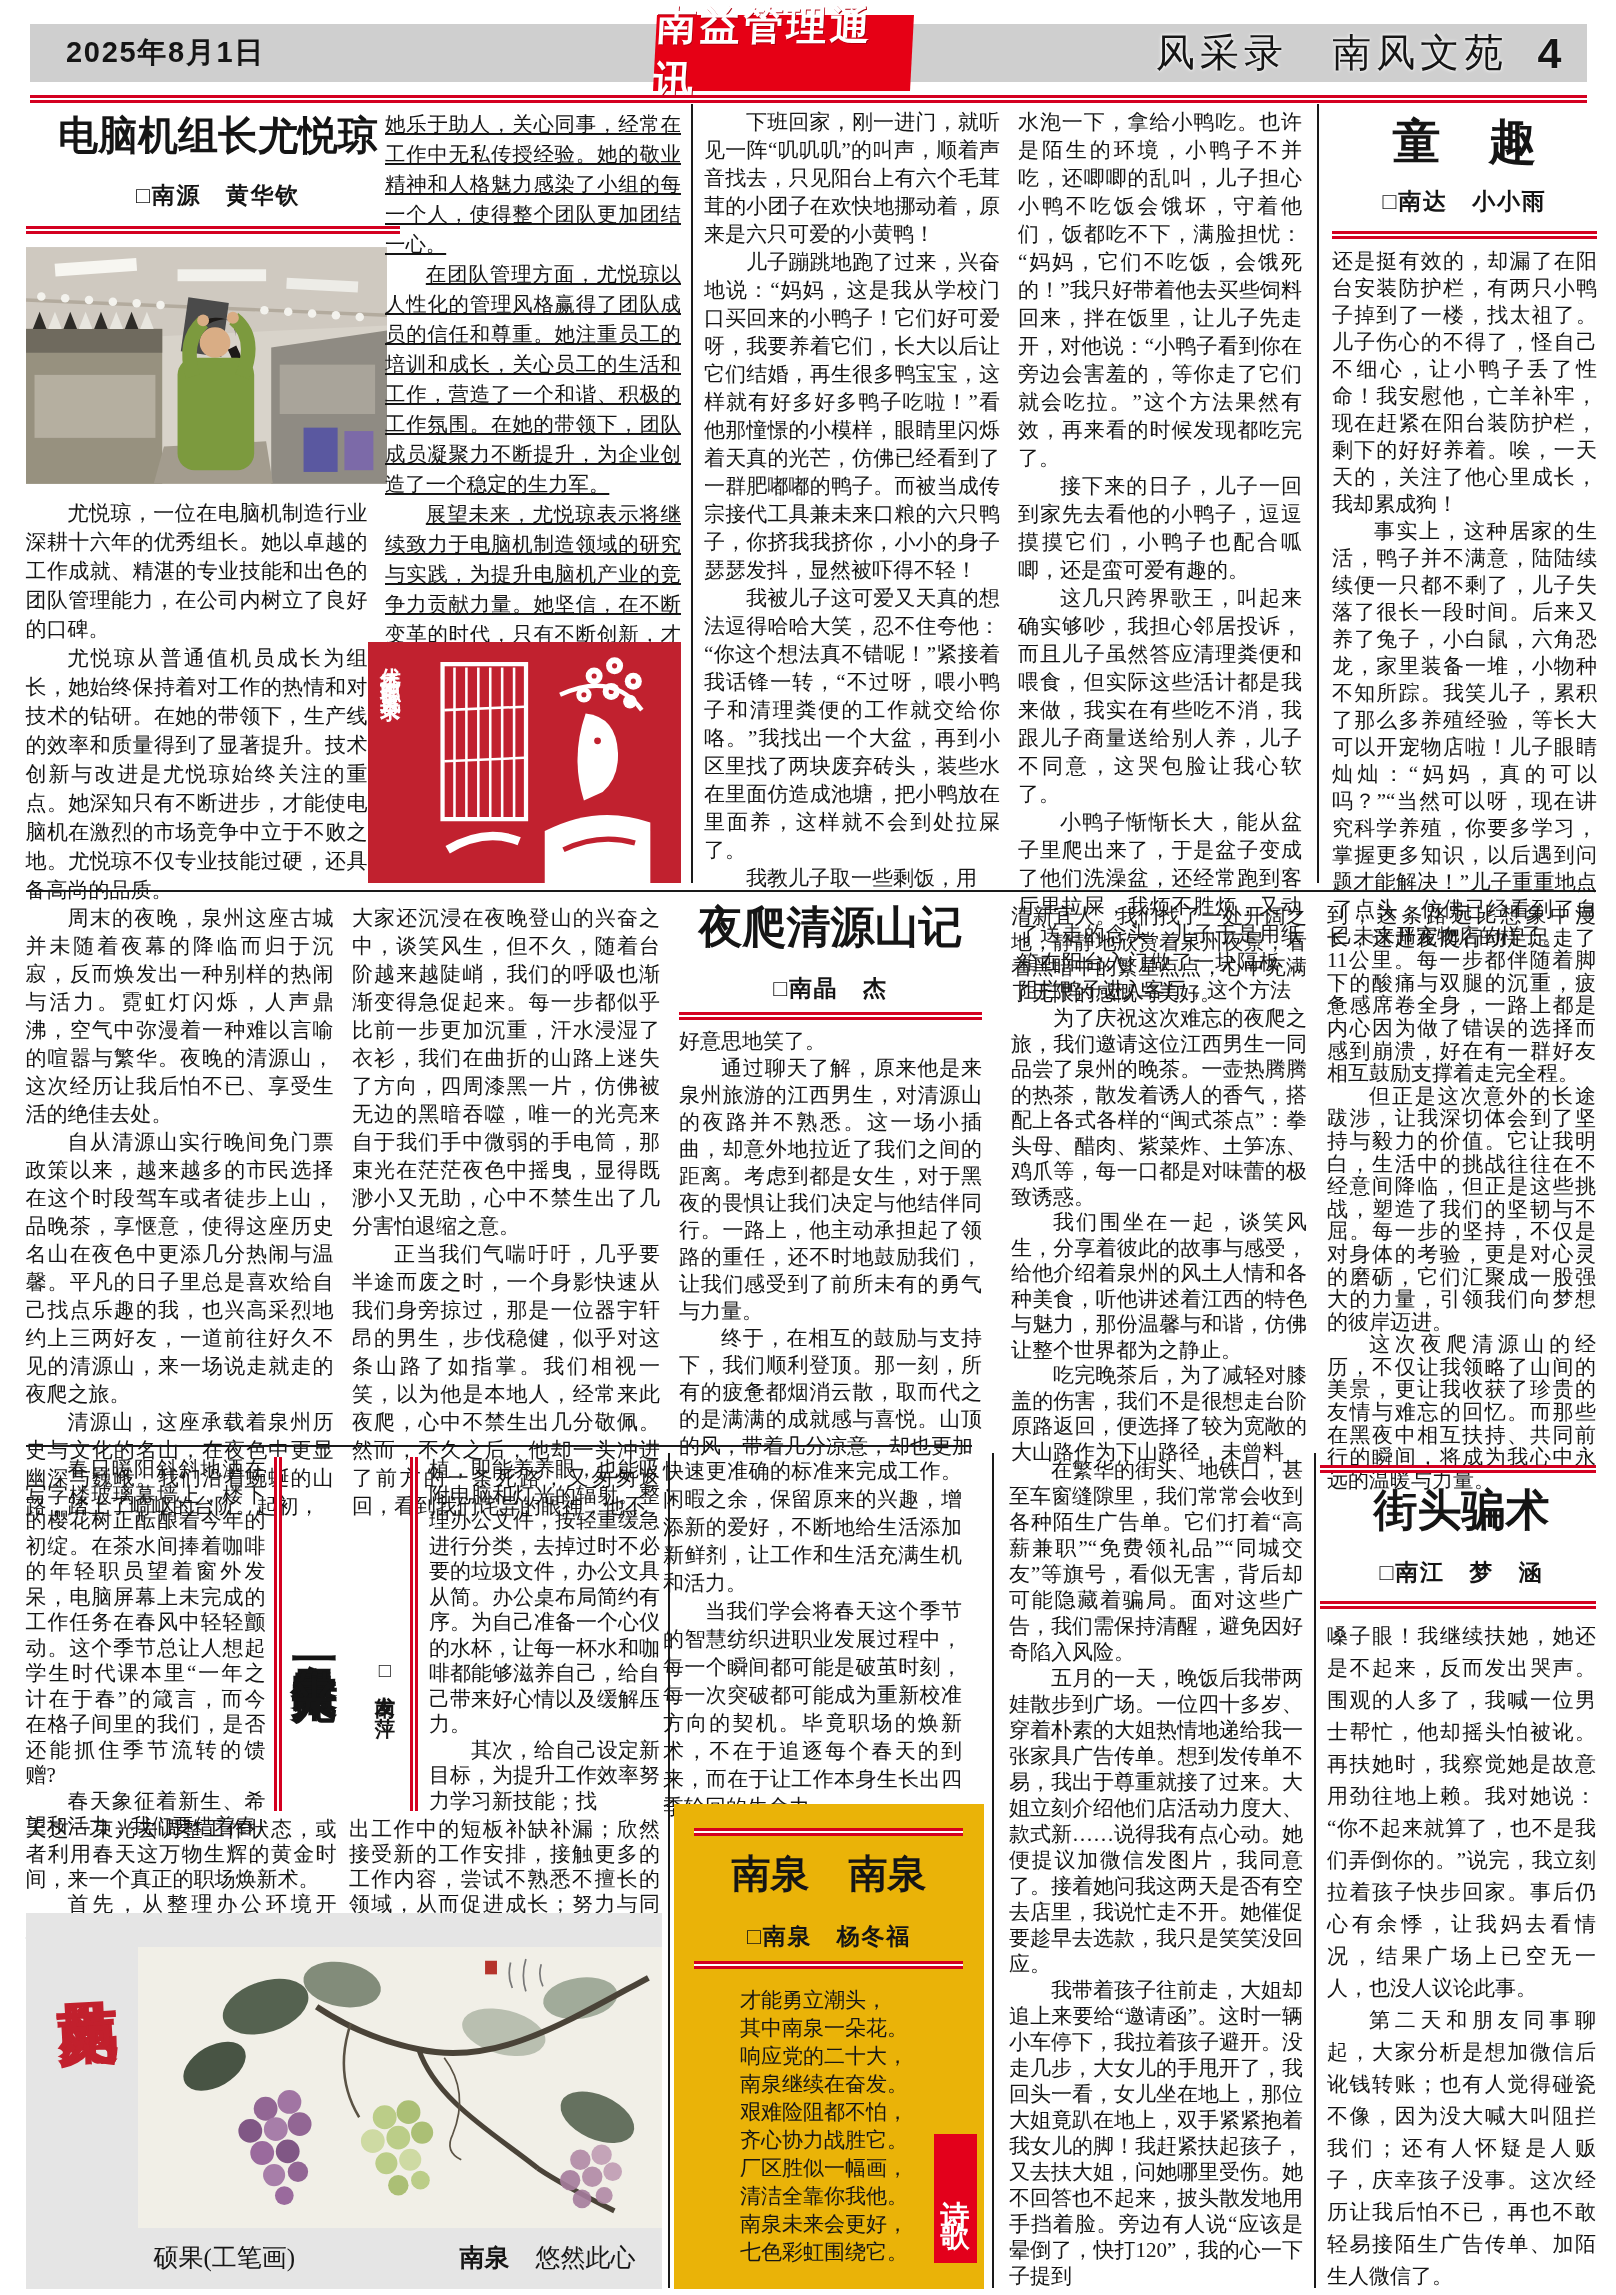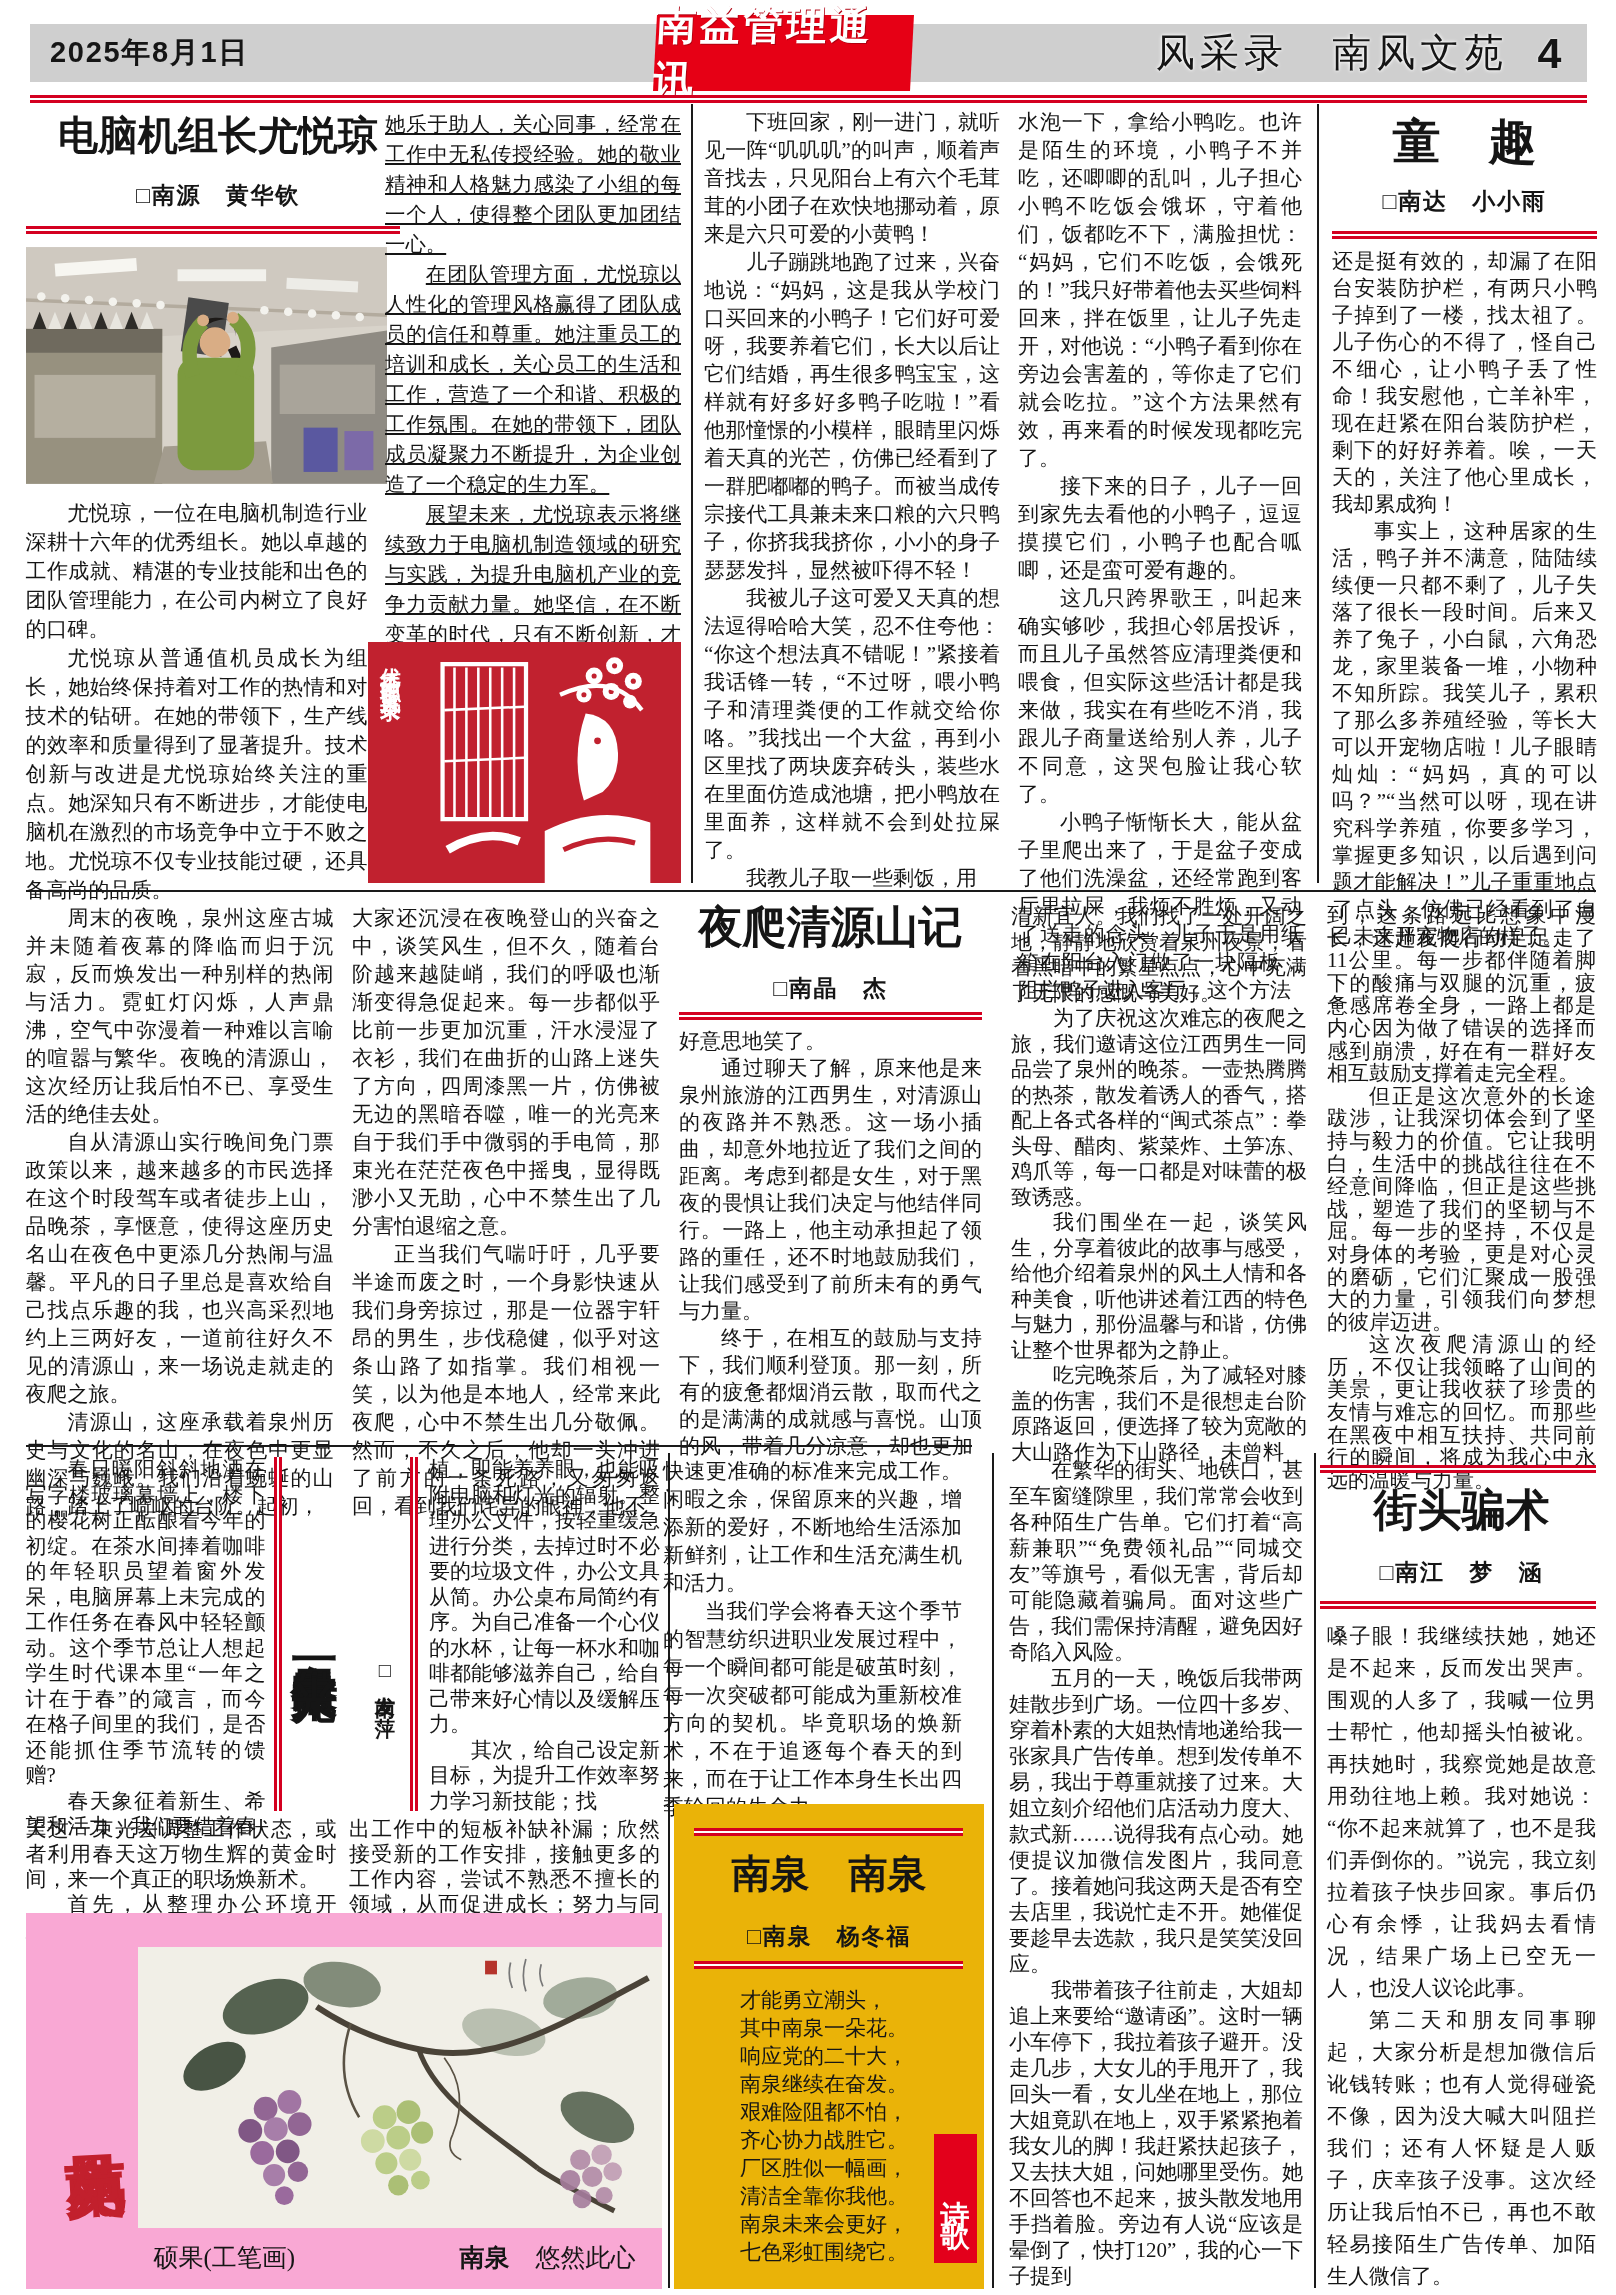--- a/index.html
+++ b/index.html
@@ -6,39 +6,39 @@
   #page{position:relative;width:1617px;height:2295px;background:#fff;overflow:hidden;
         font-family:"Liberation Serif","DejaVu Serif",serif;color:#151515;}
   .abs{position:absolute;}
   
   .rrule{background:linear-gradient(to bottom,#d40020 0,#d40020 3.4px,#fff 3.4px,#fff 5.1px,#d40020 5.1px,#d40020 7.7px);height:7.7px;}
   .rrule-v{background:linear-gradient(to right,#d40020 0,#d40020 3.4px,#fff 3.4px,#fff 5.1px,#d40020 5.1px,#d40020 7.7px);width:7.7px;}
   .hline{background:#1a1a1a;height:1.7px;}
   .vline{background:#1a1a1a;width:1.7px;}
   
   .graybar{background:#cfcfcf;display:flex;align-items:center;}
-  .date{font-weight:bold;font-size:29px;letter-spacing:1.7px;padding-left:20px;font-family:"Liberation Sans","DejaVu Sans",sans-serif;}
+  .date{font-weight:bold;font-size:29px;letter-spacing:1.7px;padding-left:36px;font-family:"Liberation Sans","DejaVu Sans",sans-serif;}
   .masthead{background:#e60015;color:#fff;display:flex;align-items:center;justify-content:center;
             font-size:40px;font-weight:bold;transform:skewX(-3deg);letter-spacing:3.4px;text-shadow:0.9px 0.9px 0 #b00010;}
   .secttl{font-weight:normal;font-size:39px;letter-spacing:5.1px;text-shadow:0 0 2.6px #fff,0 0 4.3px #fff;}
   .pageno{font-weight:bold;font-size:43px;font-family:"Liberation Sans","DejaVu Sans",sans-serif;margin-left:29px;text-shadow:0 0 2.6px #fff;}
   
   .ttl{font-weight:bold;text-align:center;line-height:1.1;}
   .byline{text-align:center;font-size:23px;font-weight:600;letter-spacing:1.7px;}
   
   .col{text-align:justify;}
   .col p{margin:0;text-indent:2em;}
   .col p.noindent{text-indent:0;}
   .vert{writing-mode:vertical-rl;text-orientation:upright;}
   
   .poembox{background:#eab308;}
   .poem p{margin:0;text-indent:0;}
   .tagbox{background:#e3001b;color:#fff;display:flex;align-items:center;justify-content:center;}
   .brand{color:#c2202d;font-weight:bold;transform:rotate(-3deg);}
-  .creambox{background:#f9a8d4;text-align:center;}
+  .creambox{background:#e5e5e5;}
   .caption{font-size:25px;}
 </style>
 </head>
 <body>
 
 <div id="page">
 
   <div class="abs graybar" style="left:30px;top:24px;width:1557px;height:58px;">
     <span class="date">2025年8月1日</span>
     <span style="flex:1"></span>

